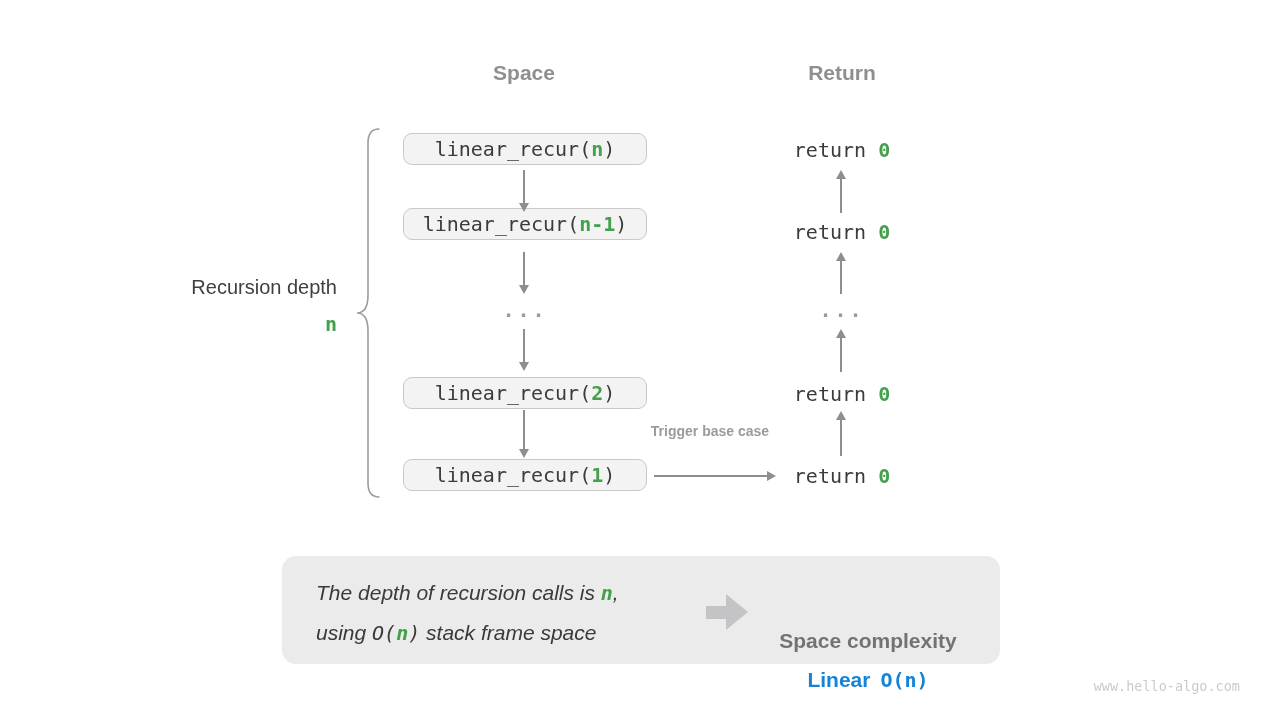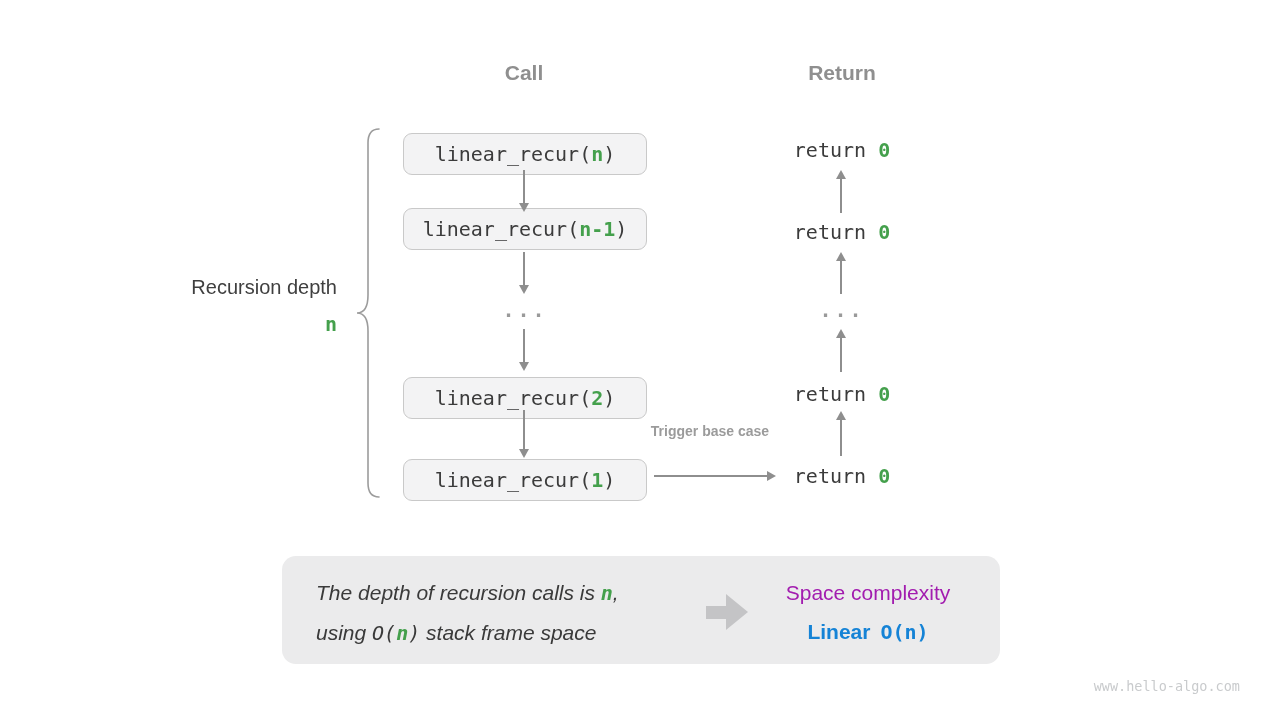--- a/index.html
+++ b/index.html
@@ -4,21 +4,21 @@
 <style>
   html,body{margin:0;padding:0;background:#ffffff;}
   #canvas{position:relative;width:1280px;height:720px;background:#ffffff;overflow:hidden;
           font-family:"Liberation Sans",sans-serif;}
   .mono{font-family:"DejaVu Sans Mono",monospace;}
   .green{color:var(--green,#44A04C);font-weight:bold;}
 
   .col-header{position:absolute;top:61px;width:140px;text-align:center;
               font-weight:bold;font-size:21px;color:var(--heading-gray,#8F8F8F);}
 
-  .codebox{position:absolute;left:403px;width:244px;height:42px;box-sizing:border-box;
+  .codebox{position:absolute;left:403px;width:244px;height:32px;box-sizing:border-box;
            background:var(--box-bg,#F3F3F4);border:1.5px solid #C9C9C9;border-radius:9px;
            display:flex;align-items:center;justify-content:center;
            font-size:20px;color:#3B3B3B;}
   .codebox .mono{white-space:pre;}
 
   .ret-line{position:absolute;left:742px;width:200px;height:26px;line-height:26px;
             text-align:center;font-size:20px;color:#3B3B3B;white-space:pre;}
 
   .dots{position:absolute;width:62px;text-align:center;font-size:20px;font-weight:bold;
         color:#9A9A9A;letter-spacing:3px;line-height:26px;}
@@ -45,39 +45,39 @@
   .trigger{position:absolute;left:600px;top:423px;width:220px;text-align:center;
            font-weight:bold;font-size:14px;color:#9B9B9B;}
 
   .panel{position:absolute;left:282px;top:556px;width:718px;height:108px;
          background:var(--panel-bg,#EBEBEC);border-radius:14px;}
   .panel-left{position:absolute;left:316px;top:573px;font-size:21px;color:#3A3A3A;
               line-height:39px;font-style:italic;}
   .panel-left .mono{font-size:20px;}
   .panel-right{position:absolute;left:756px;top:573px;width:224px;text-align:center;
                font-size:21px;line-height:39px;}
-  .panel-right .title{font-weight:normal;color:#a21caf;}
+  .panel-right .title{font-weight:bold;color:#737373;margin-top:48px;}
   .panel-right .value{font-weight:bold;color:var(--blue,#1583D6);}
   .panel-right .value .mono{margin-left:10px;font-size:20px;font-weight:bold;}
 
   .block-arrow{position:absolute;left:706px;top:594px;width:44px;height:37px;}
   .block-arrow .tail{position:absolute;left:0;top:12px;width:20px;height:13px;
                      background:#C4C4C6;}
   .block-arrow .head{position:absolute;left:20px;top:0;width:0;height:0;
         border-top:18px solid transparent;border-bottom:18px solid transparent;
         border-left:22px solid #C4C4C6;}
 
   .watermark{position:absolute;right:40px;top:678px;font-size:13.5px;color:#C9CBCD;}
 </style>
 </head>
 <body>
 
 <div id="canvas">
 
-  <div class="col-header" style="left:454px;">Call</div>
+  <div class="col-header" style="left:454px;">Space</div>
   <div class="col-header" style="left:772px;">Return</div>
 
   <svg class="brace" width="30" height="372" viewBox="0 0 30 372">
     <path d="M 26 2 Q 15 2 15 16 L 15 168 Q 15 186 4 186 Q 15 186 15 204 L 15 356 Q 15 370 26 370" fill="none" stroke="#9C9C9C" stroke-width="1.6" stroke-linecap="round"></path>
   </svg>
 
   <div class="left-label">
     <div>Recursion depth</div>
     <div class="depth mono green">n</div>
   </div>

